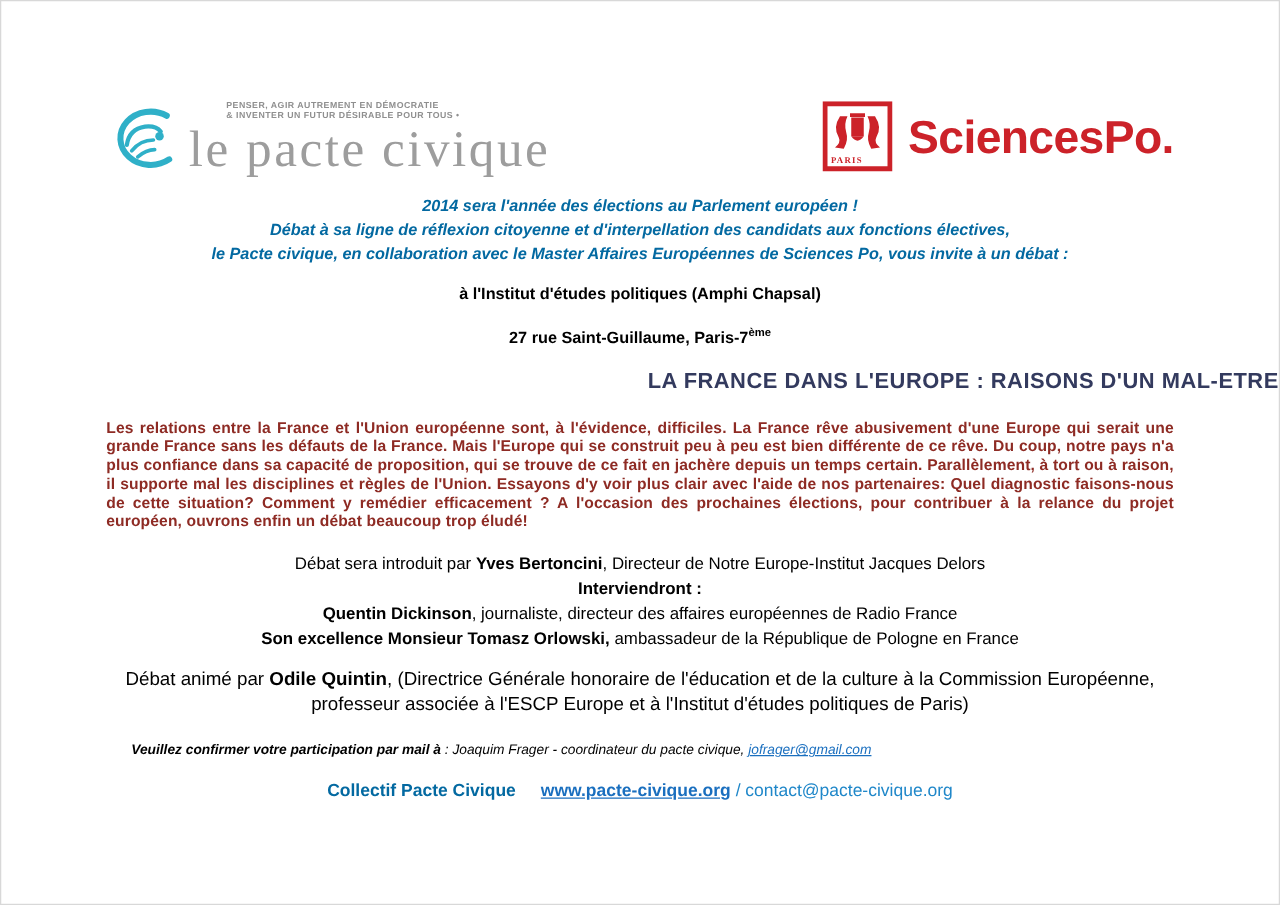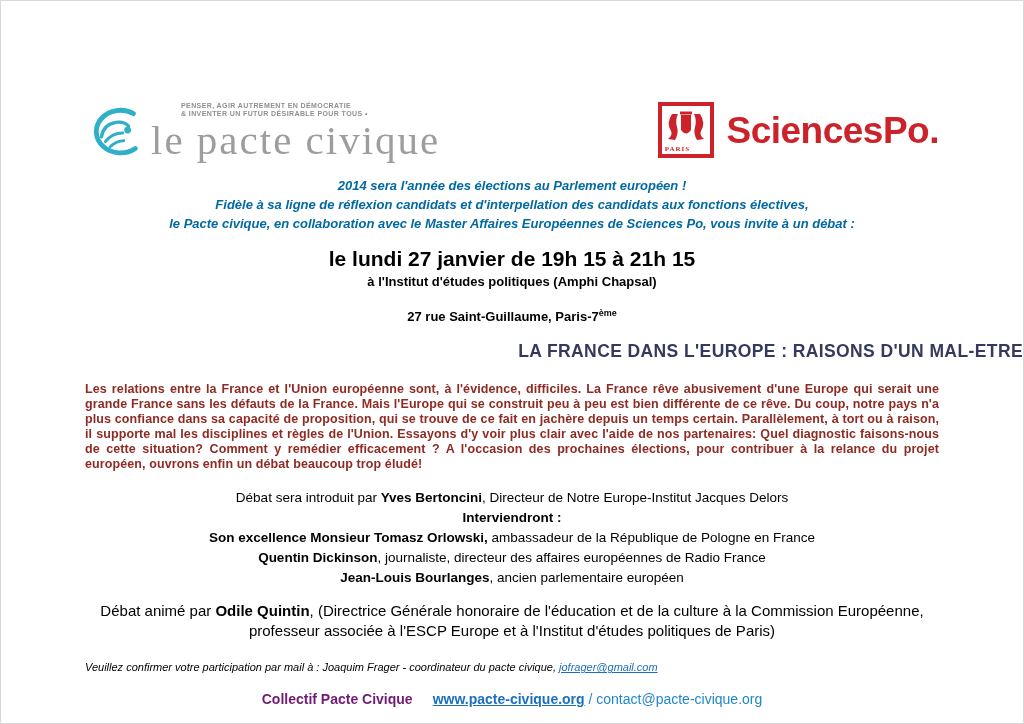--- a/index.html
+++ b/index.html
@@ -9,21 +9,21 @@
     background:#ffffff;
     box-sizing:border-box;
     border:1px solid #d8d8d8;
     overflow:hidden;
     font-family:"Liberation Sans",sans-serif;
     color:#000;
   }
   
   .logo-row{
     display:flex;justify-content:space-between;align-items:center;
-    padding:76px 84px 0 84px;height:66px;margin-top:21px;
+    padding:76px 84px 0 84px;height:66px;
   }
   .pacte-logo{display:flex;align-items:flex-end;}
   .pacte-logo svg{display:block;margin-right:4px;}
   .pacte-text{display:flex;flex-direction:column;}
   .pacte-tagline{
     font-size:7px;line-height:8px;color:#8f8f8f;
     letter-spacing:0.4px;font-weight:bold;
     padding-left:30px;
   }
   .pacte-name{
@@ -72,25 +72,25 @@
   .moderator{
     margin:13px auto 0 auto;max-width:860px;text-align:center;
     font-size:15px;line-height:20px;color:#000;
   }
   .moderator .b{font-weight:bold;}
   
   .confirm{
     margin:20px 0 0 84px;
     font-size:11px;font-style:italic;color:#000;
   }
-  .confirm .b{font-weight:normal;}
+  .confirm .b{font-weight:bold;margin-left:20px;}
   .confirm a{color:#1a6fbf;text-decoration:underline;}
   
   .footer{margin-top:18px;text-align:center;font-size:14px;}
-  .footer .brand{color:#701a75;font-weight:bold;margin-right:20px;}
+  .footer .brand{color:#0369a1;font-weight:bold;margin-right:20px;}
   .footer a{color:#1a6fbf;text-decoration:underline;font-weight:bold;margin-top:16px;}
   .footer .rest{color:#1f87c9;}
 </style>
 </head>
 <body>
 
 <div class="page">
 
   <div class="logo-row">
 
@@ -123,40 +123,38 @@
         </svg>
         <span class="sp-crest-paris">PARIS</span>
       </span>
       <span class="sp-name">SciencesPo.</span>
     </div>
 
   </div>
 
   <div class="intro">
     <div>2014 sera l'année des élections au Parlement européen !</div>
-    <div>Fidèle à sa ligne de réflexion candidats et d'interpellation des candidats aux fonctions électives,</div>
+    <div>Débat à sa ligne de réflexion citoyenne et d'interpellation des candidats aux fonctions électives,</div>
     <div>le Pacte civique, en collaboration avec le Master Affaires Européennes de Sciences Po, vous invite à un débat :</div>
   </div>
 
   <div class="event">
-    <div class="event-datetime">le lundi 27 janvier de 19h 15 à 21h 15</div>
     <div class="event-venue">à l'Institut d'études politiques (Amphi Chapsal)</div>
     <div class="event-address"><span>27 rue Saint-Guillaume, Paris-7</span><sup>ème</sup></div>
   </div>
 
   <div class="main-title">LA FRANCE DANS L'EUROPE : RAISONS D'UN MAL-ETRE</div>
 
   <div class="body-par">Les relations entre la France et l'Union européenne sont, à l'évidence, difficiles. La France rêve abusivement d'une Europe qui serait une grande France sans les défauts de la France. Mais l'Europe qui se construit peu à peu est bien différente de ce rêve. Du coup, notre pays n'a plus confiance dans sa capacité de proposition, qui se trouve de ce fait en jachère depuis un temps certain. Parallèlement, à tort ou à raison, il supporte mal les disciplines et règles de l'Union. Essayons d'y voir plus clair avec l'aide de nos partenaires: Quel diagnostic faisons-nous de cette situation? Comment y remédier efficacement ? A l'occasion des prochaines élections, pour contribuer à la relance du projet européen, ouvrons enfin un débat beaucoup trop éludé!</div>
 
   <div class="speakers">
     <div><span>Débat sera introduit par </span><span class="b">Yves Bertoncini</span><span>, Directeur de Notre Europe-Institut Jacques Delors</span></div>
     <div><span></span><span class="b">Interviendront :</span><span></span></div>
+    <div><span></span><span class="b">Quentin Dickinson</span><span>, journaliste, directeur des affaires européennes de Radio France</span></div>
     <div><span></span><span class="b">Son excellence Monsieur Tomasz Orlowski,</span><span> ambassadeur de la République de Pologne en France</span></div>
-    <div><span></span><span class="b">Quentin Dickinson</span><span>, journaliste, directeur des affaires européennes de Radio France</span></div>
-    <div><span></span><span class="b">Jean-Louis Bourlanges</span><span>, ancien parlementaire européen</span></div>
   </div>
 
   <div class="moderator">
     <span>Débat animé par </span><span class="b">Odile Quintin</span><span>, (Directrice Générale honoraire de l'éducation et de la culture à la Commission Européenne, professeur associée à l'ESCP Europe et à l'Institut d'études politiques de Paris)</span>
   </div>
 
   <div class="confirm">
     <span class="b">Veuillez confirmer votre participation par mail à</span><span> : Joaquim Frager - coordinateur du pacte civique, </span><a href="#">jofrager@gmail.com</a>
   </div>
 

